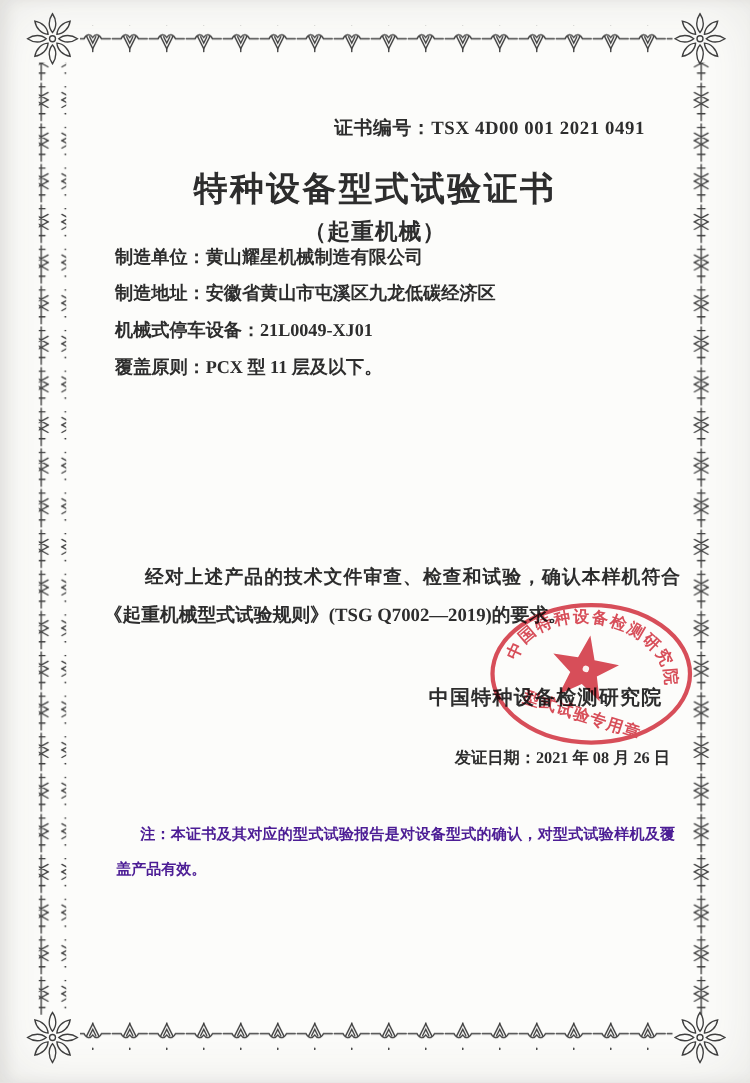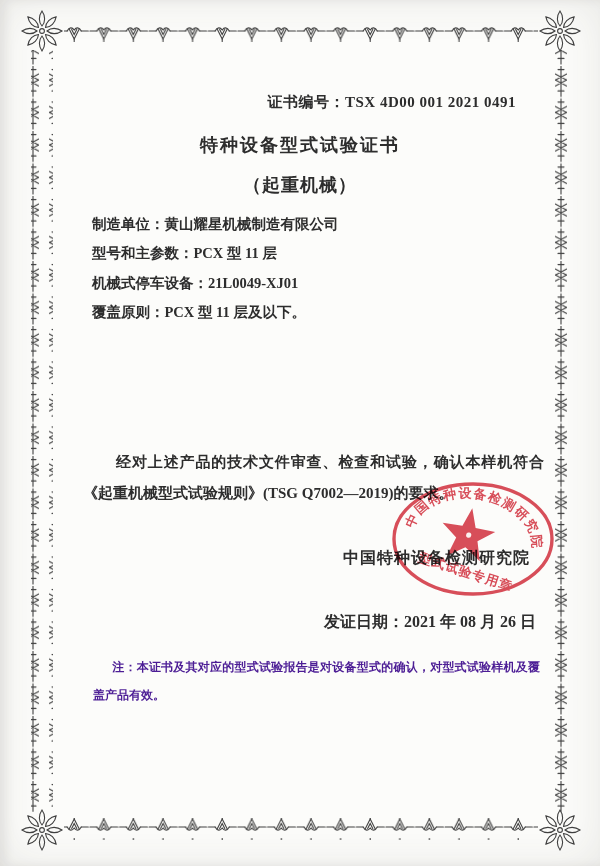--- a/index.html
+++ b/index.html
@@ -5,28 +5,28 @@
   html,body{margin:0;padding:0;background:#e9e7e4;}
   .page{
     position:relative;width:600px;height:866px;margin:0;
     background:#fcfcfa;overflow:hidden;
     font-family:"Liberation Serif","DejaVu Serif",serif;
     color:#2d2d2d;
     box-shadow:inset 0 0 46px rgba(60,55,45,.10), inset 6px 0 10px rgba(60,55,45,.08);
   }
   .abs{position:absolute;}
   .cert-number{top:93px;right:84px;font-size:15px;font-weight:600;letter-spacing:.5px;text-align:center;}
-  .title{top:133px;left:0;width:100%;text-align:center;font-size:18px;font-weight:700;letter-spacing:2px;}
+  .title{top:133px;left:0;width:100%;text-align:center;font-size:27px;font-weight:700;letter-spacing:2px;}
   .subtitle{top:173px;left:0;width:100%;text-align:center;font-size:18px;font-weight:700;letter-spacing:1px;}
-  .fields{top:210px;left:92px;right:52px;}
+  .fields{top:192px;left:92px;right:52px;}
   .field-row{height:29.4px;line-height:29.4px;font-size:14.5px;font-weight:600;white-space:nowrap;}
   .statement{top:447px;left:83px;width:461px;margin:0;font-size:15px;line-height:30.5px;
              font-weight:600;text-align:justify;text-indent:2.2em;}
   .issuer{top:548px;right:70px;font-size:16px;font-weight:600;letter-spacing:1px;}
-  .issue-date{top:612px;right:64px;font-size:16px;font-weight:600;}
+  .issue-date{top:597px;right:64px;font-size:13px;font-weight:600;}
   .footnote{top:653px;left:93px;width:447px;margin:0;font-size:12px;line-height:28px;
             font-weight:700;text-align:justify;text-indent:1.6em;color:#4c1d95;}
   .border-svg{left:0;top:0;pointer-events:none;}
   .seal-svg{left:387px;top:471px;opacity:.93;mix-blend-mode:multiply;}
   .seal-text{font-family:"Liberation Serif","DejaVu Serif",serif;font-weight:700;fill:#d8414e;}
 </style>
 </head>
 <body>
 
 <div class="page">
@@ -89,21 +89,21 @@
   </div>
 
   <div class="abs title">特种设备型式试验证书</div>
   <div class="abs subtitle">（起重机械）</div>
 
   <div class="abs fields">
     <div class="field-row">
       <span>制造单位：</span><span>黄山耀星机械制造有限公司</span>
     </div>
     <div class="field-row">
-      <span>型号和主参数：</span><span>PCX 型 11 层</span>
+      <span>制造地址：</span><span>安徽省黄山市屯溪区九龙低碳经济区</span>
     </div>
     <div class="field-row">
       <span>机械式停车设备：</span><span>21L0049-XJ01</span>
     </div>
     <div class="field-row">
       <span>覆盖原则：</span><span>PCX 型 11 层及以下。</span>
     </div>
   </div>
 
   <p class="abs statement">经对上述产品的技术文件审查、检查和试验，确认本样机符合《起重机械型式试验规则》(TSG Q7002—2019)的要求。</p>

